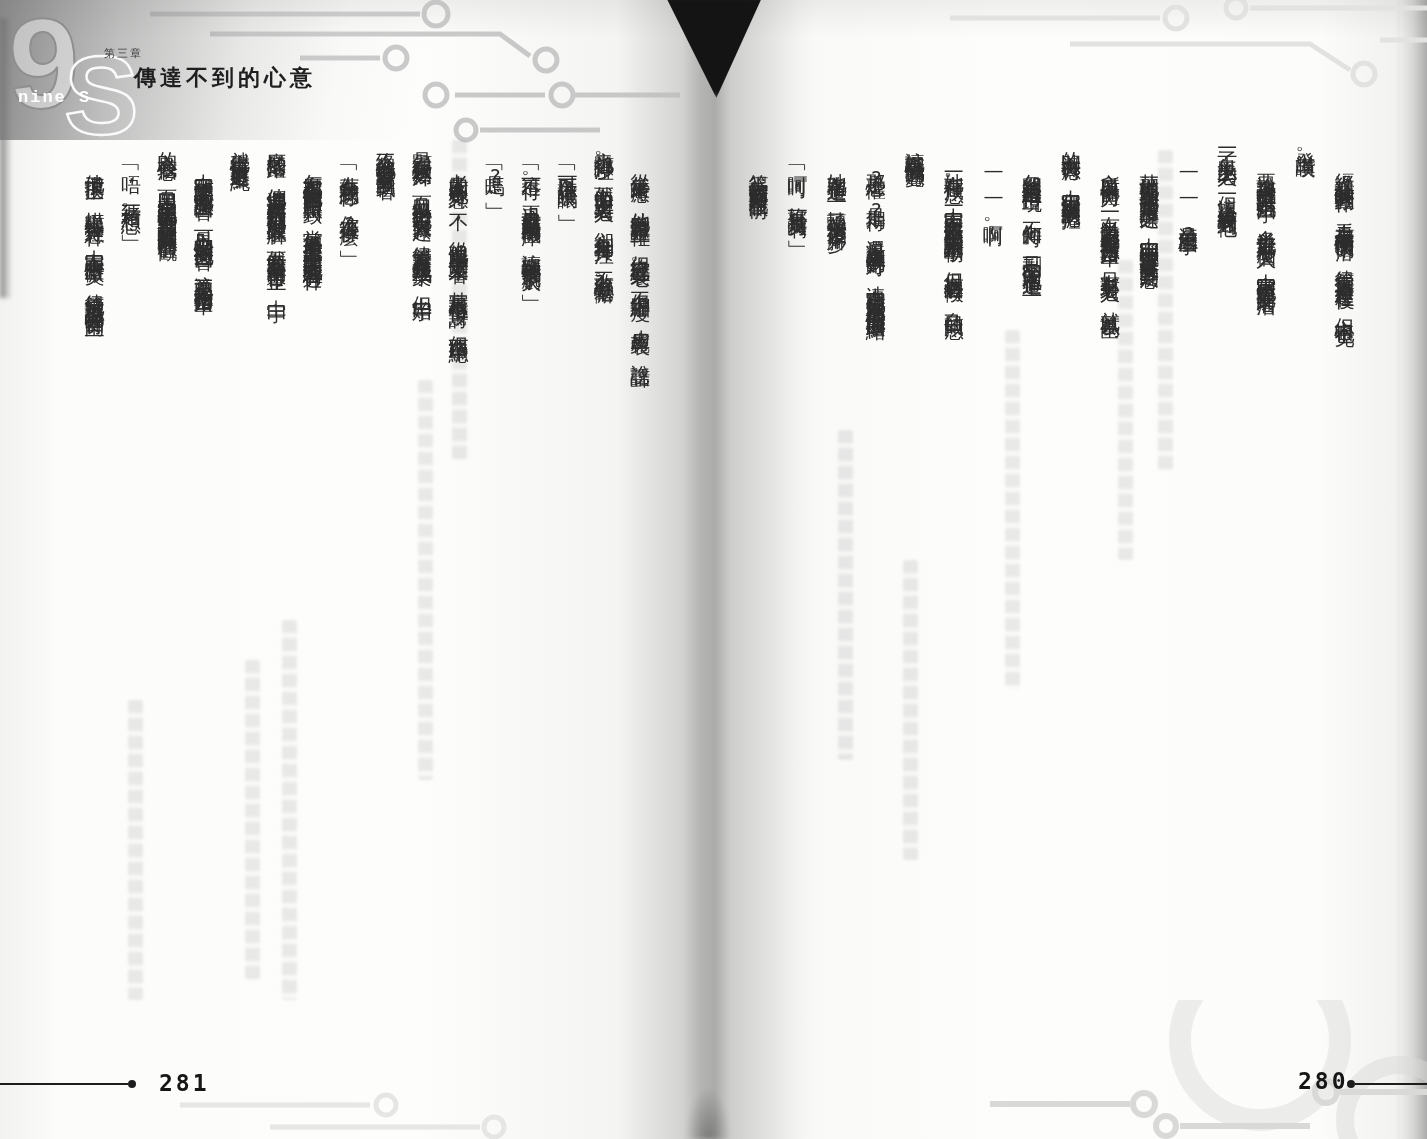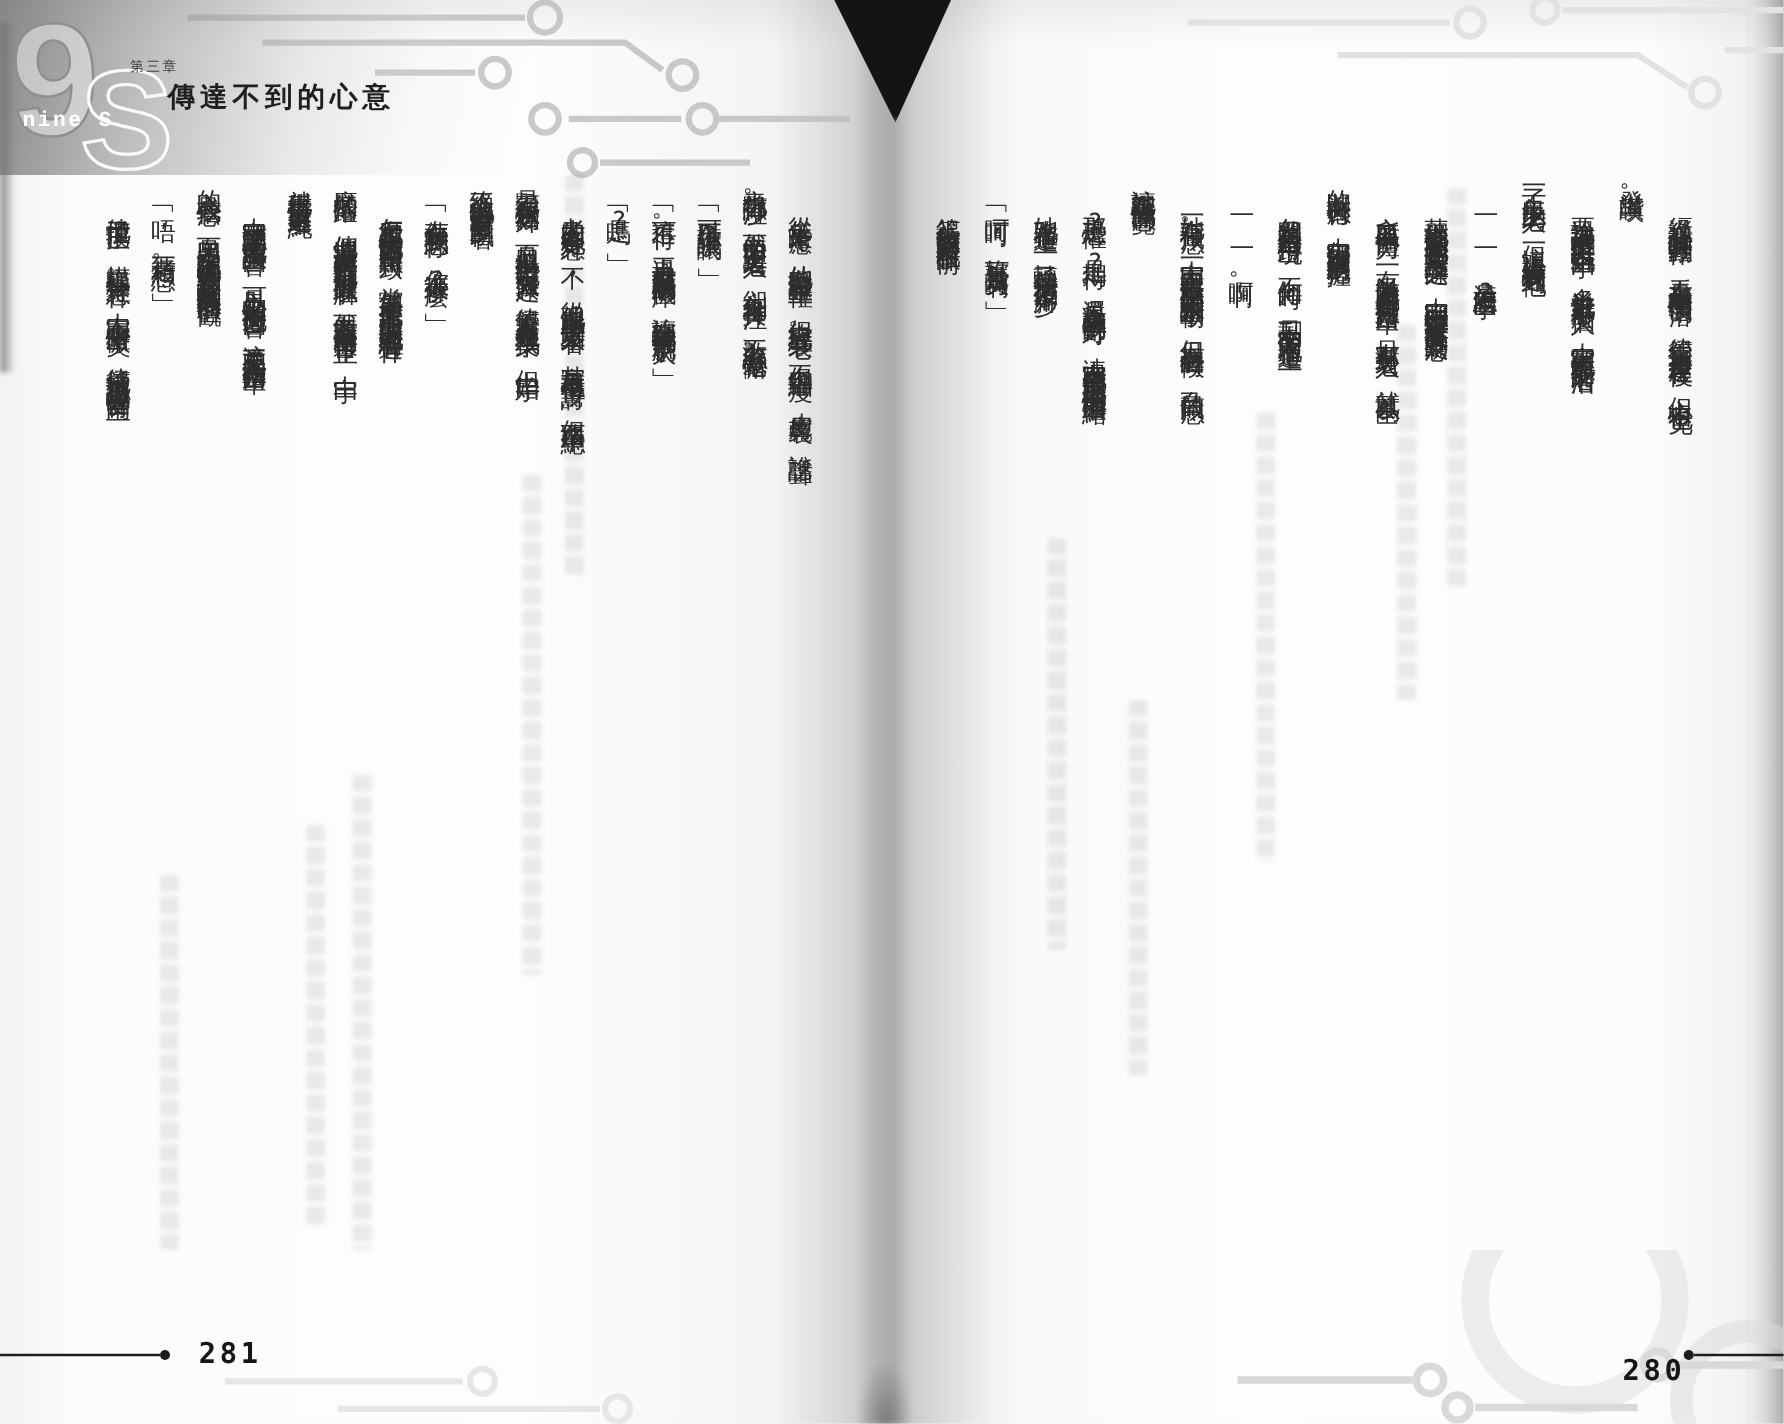--- a/index.html
+++ b/index.html
@@ -37,21 +37,21 @@
   .vcol{
     writing-mode:vertical-rl;text-orientation:upright;
     width:26px;height:952px;overflow:hidden;
     font-family:"DejaVu Sans",sans-serif;
     font-size:20px;letter-spacing:2px;color:#2d2d2d;line-height:26px;
   }
   .vcol.ind{padding-top:22px;height:930px;}
   
   .pagenum{position:absolute;font-family:"DejaVu Sans Mono",monospace;font-weight:bold;font-size:23px;color:#161616;letter-spacing:3px;}
   #pn-left{left:142px;top:1070px;margin-left:17px;}
-  #pn-right{left:1298px;top:1068px;margin-top:16px;}
+  #pn-right{left:1298px;top:1068px;}
   .pn-line{position:absolute;height:2px;background:#1d1d1d;top:1083px;}
   #pn-line-left{left:0;width:128px;}
   #pn-line-right{left:1355px;width:72px;}
   .pn-dot{position:absolute;width:8px;height:8px;border-radius:50%;background:#1d1d1d;top:1080px;}
   #pn-dot-left{left:128px;}
   #pn-dot-right{left:1347px;}
   
   svg{position:absolute;}
   .ghost{position:absolute;filter:blur(1.6px);border-radius:3px;
     background:repeating-linear-gradient(180deg,rgba(130,130,130,.16) 0 13px,rgba(130,130,130,.03) 13px 18px);}

